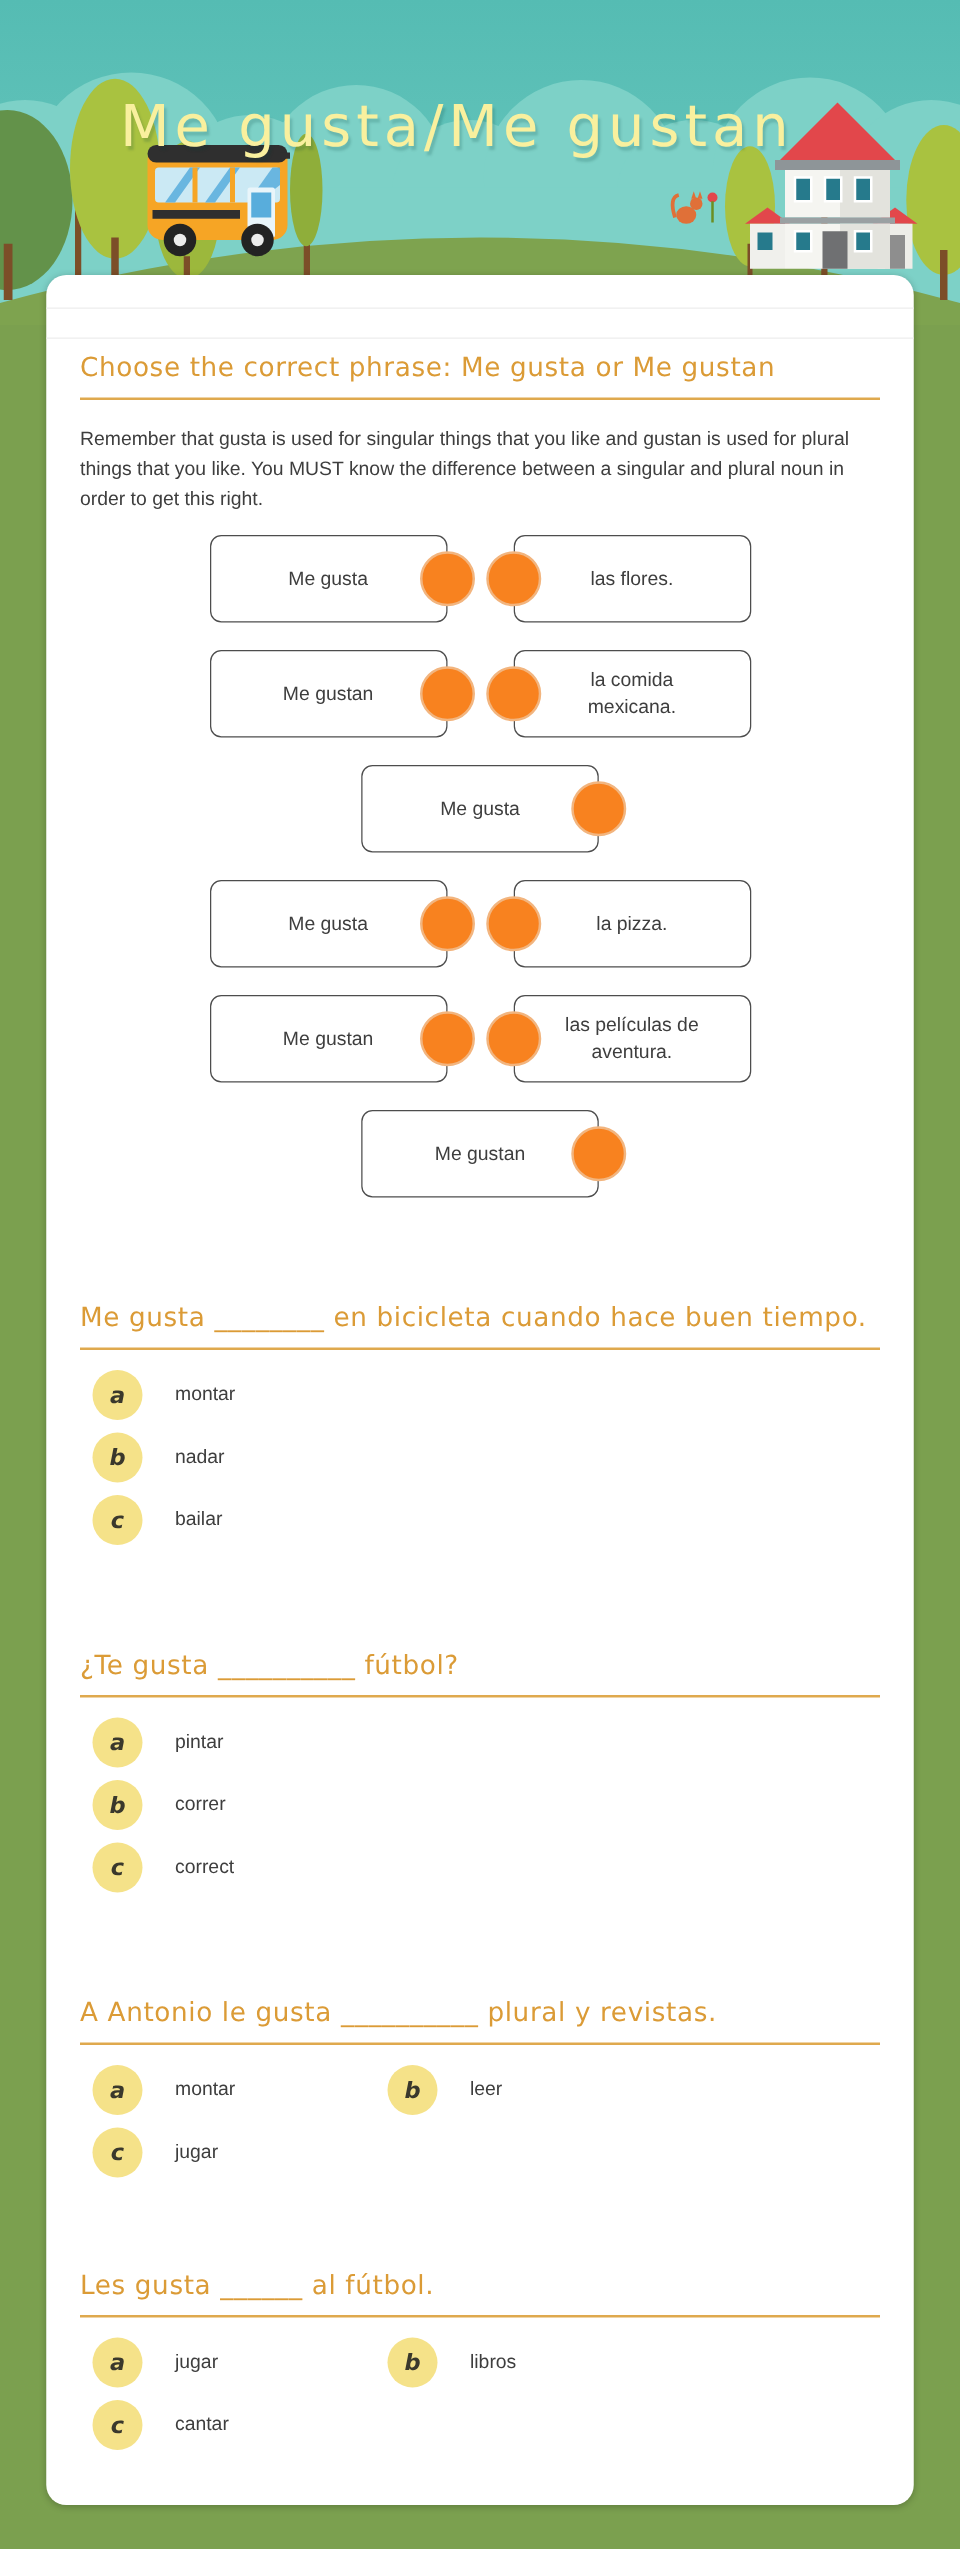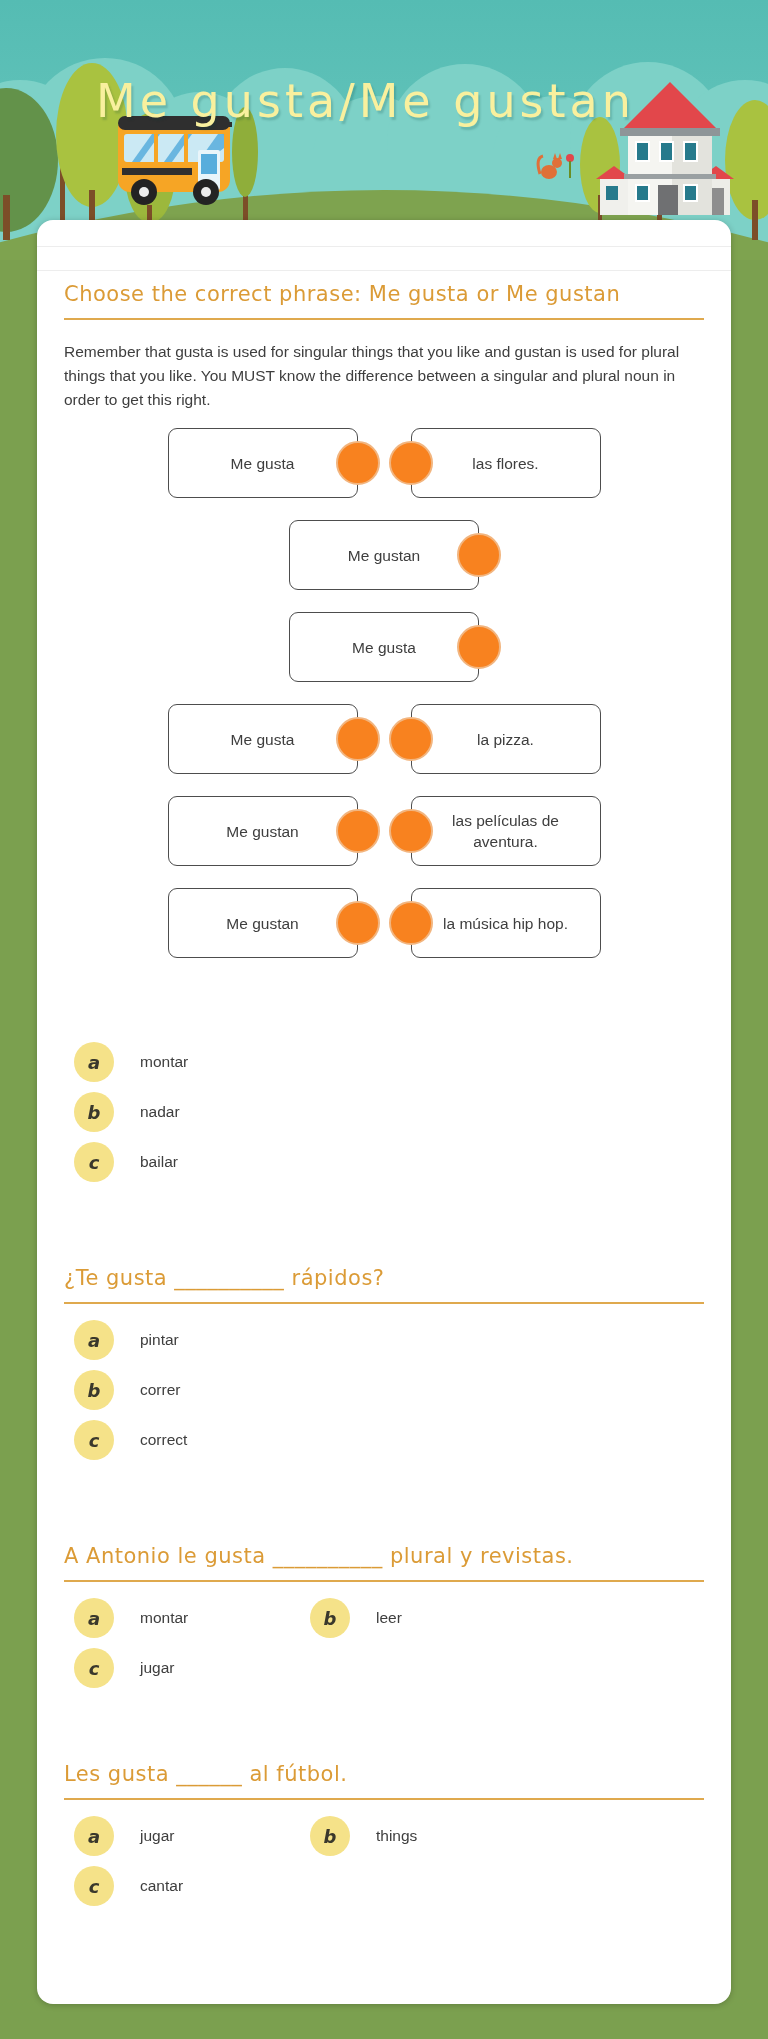--- a/index.html
+++ b/index.html
@@ -182,20 +182,24 @@
             <span class="dot dot-l"></span>
             <span>las flores.</span>
           </div>
         </div>
 
         <div class="match-row">
           <div class="match-box">
             <span>Me gustan</span>
             <span class="dot dot-r"></span>
           </div>
+          <div class="match-box">
+            <span class="dot dot-l"></span>
+            <span>la comida mexicana.</span>
+          </div>
         </div>
 
         <div class="match-row">
           <div class="match-box">
             <span>Me gusta</span>
             <span class="dot dot-r"></span>
           </div>
         </div>
 
         <div class="match-row">
@@ -218,48 +222,45 @@
             <span class="dot dot-l"></span>
             <span>las películas de aventura.</span>
           </div>
         </div>
 
         <div class="match-row">
           <div class="match-box">
             <span>Me gustan</span>
             <span class="dot dot-r"></span>
           </div>
-          <div class="match-box">
-            <span class="dot dot-l"></span>
-            <span>la música hip hop.</span>
-          </div>
         </div>
 
       </div>
     </section>
 
     <section class="question">
+      <h2 class="q-heading">Me gusta ________ en bicicleta cuando hace buen tiempo.</h2>
       <div class="options">
         <div class="opt">
           <span class="badge">a</span>
           <span class="opt-label">montar</span>
         </div>
         <div class="opt">
           <span class="badge">b</span>
           <span class="opt-label">nadar</span>
         </div>
         <div class="opt">
           <span class="badge">c</span>
           <span class="opt-label">bailar</span>
         </div>
       </div>
     </section>
 
     <section class="question">
-      <h2 class="q-heading">¿Te gusta __________ rápidos?</h2>
+      <h2 class="q-heading">¿Te gusta __________ fútbol?</h2>
       <div class="options">
         <div class="opt">
           <span class="badge">a</span>
           <span class="opt-label">pintar</span>
         </div>
         <div class="opt">
           <span class="badge">b</span>
           <span class="opt-label">correr</span>
         </div>
         <div class="opt">
@@ -289,21 +290,21 @@
 
     <section class="question tight">
       <h2 class="q-heading">Les gusta ______ al fútbol.</h2>
       <div class="options two-col">
         <div class="opt">
           <span class="badge">a</span>
           <span class="opt-label">jugar</span>
         </div>
         <div class="opt">
           <span class="badge">b</span>
-          <span class="opt-label">things</span>
+          <span class="opt-label">libros</span>
         </div>
         <div class="opt">
           <span class="badge">c</span>
           <span class="opt-label">cantar</span>
         </div>
       </div>
     </section>
 
   </div>
 </div>

